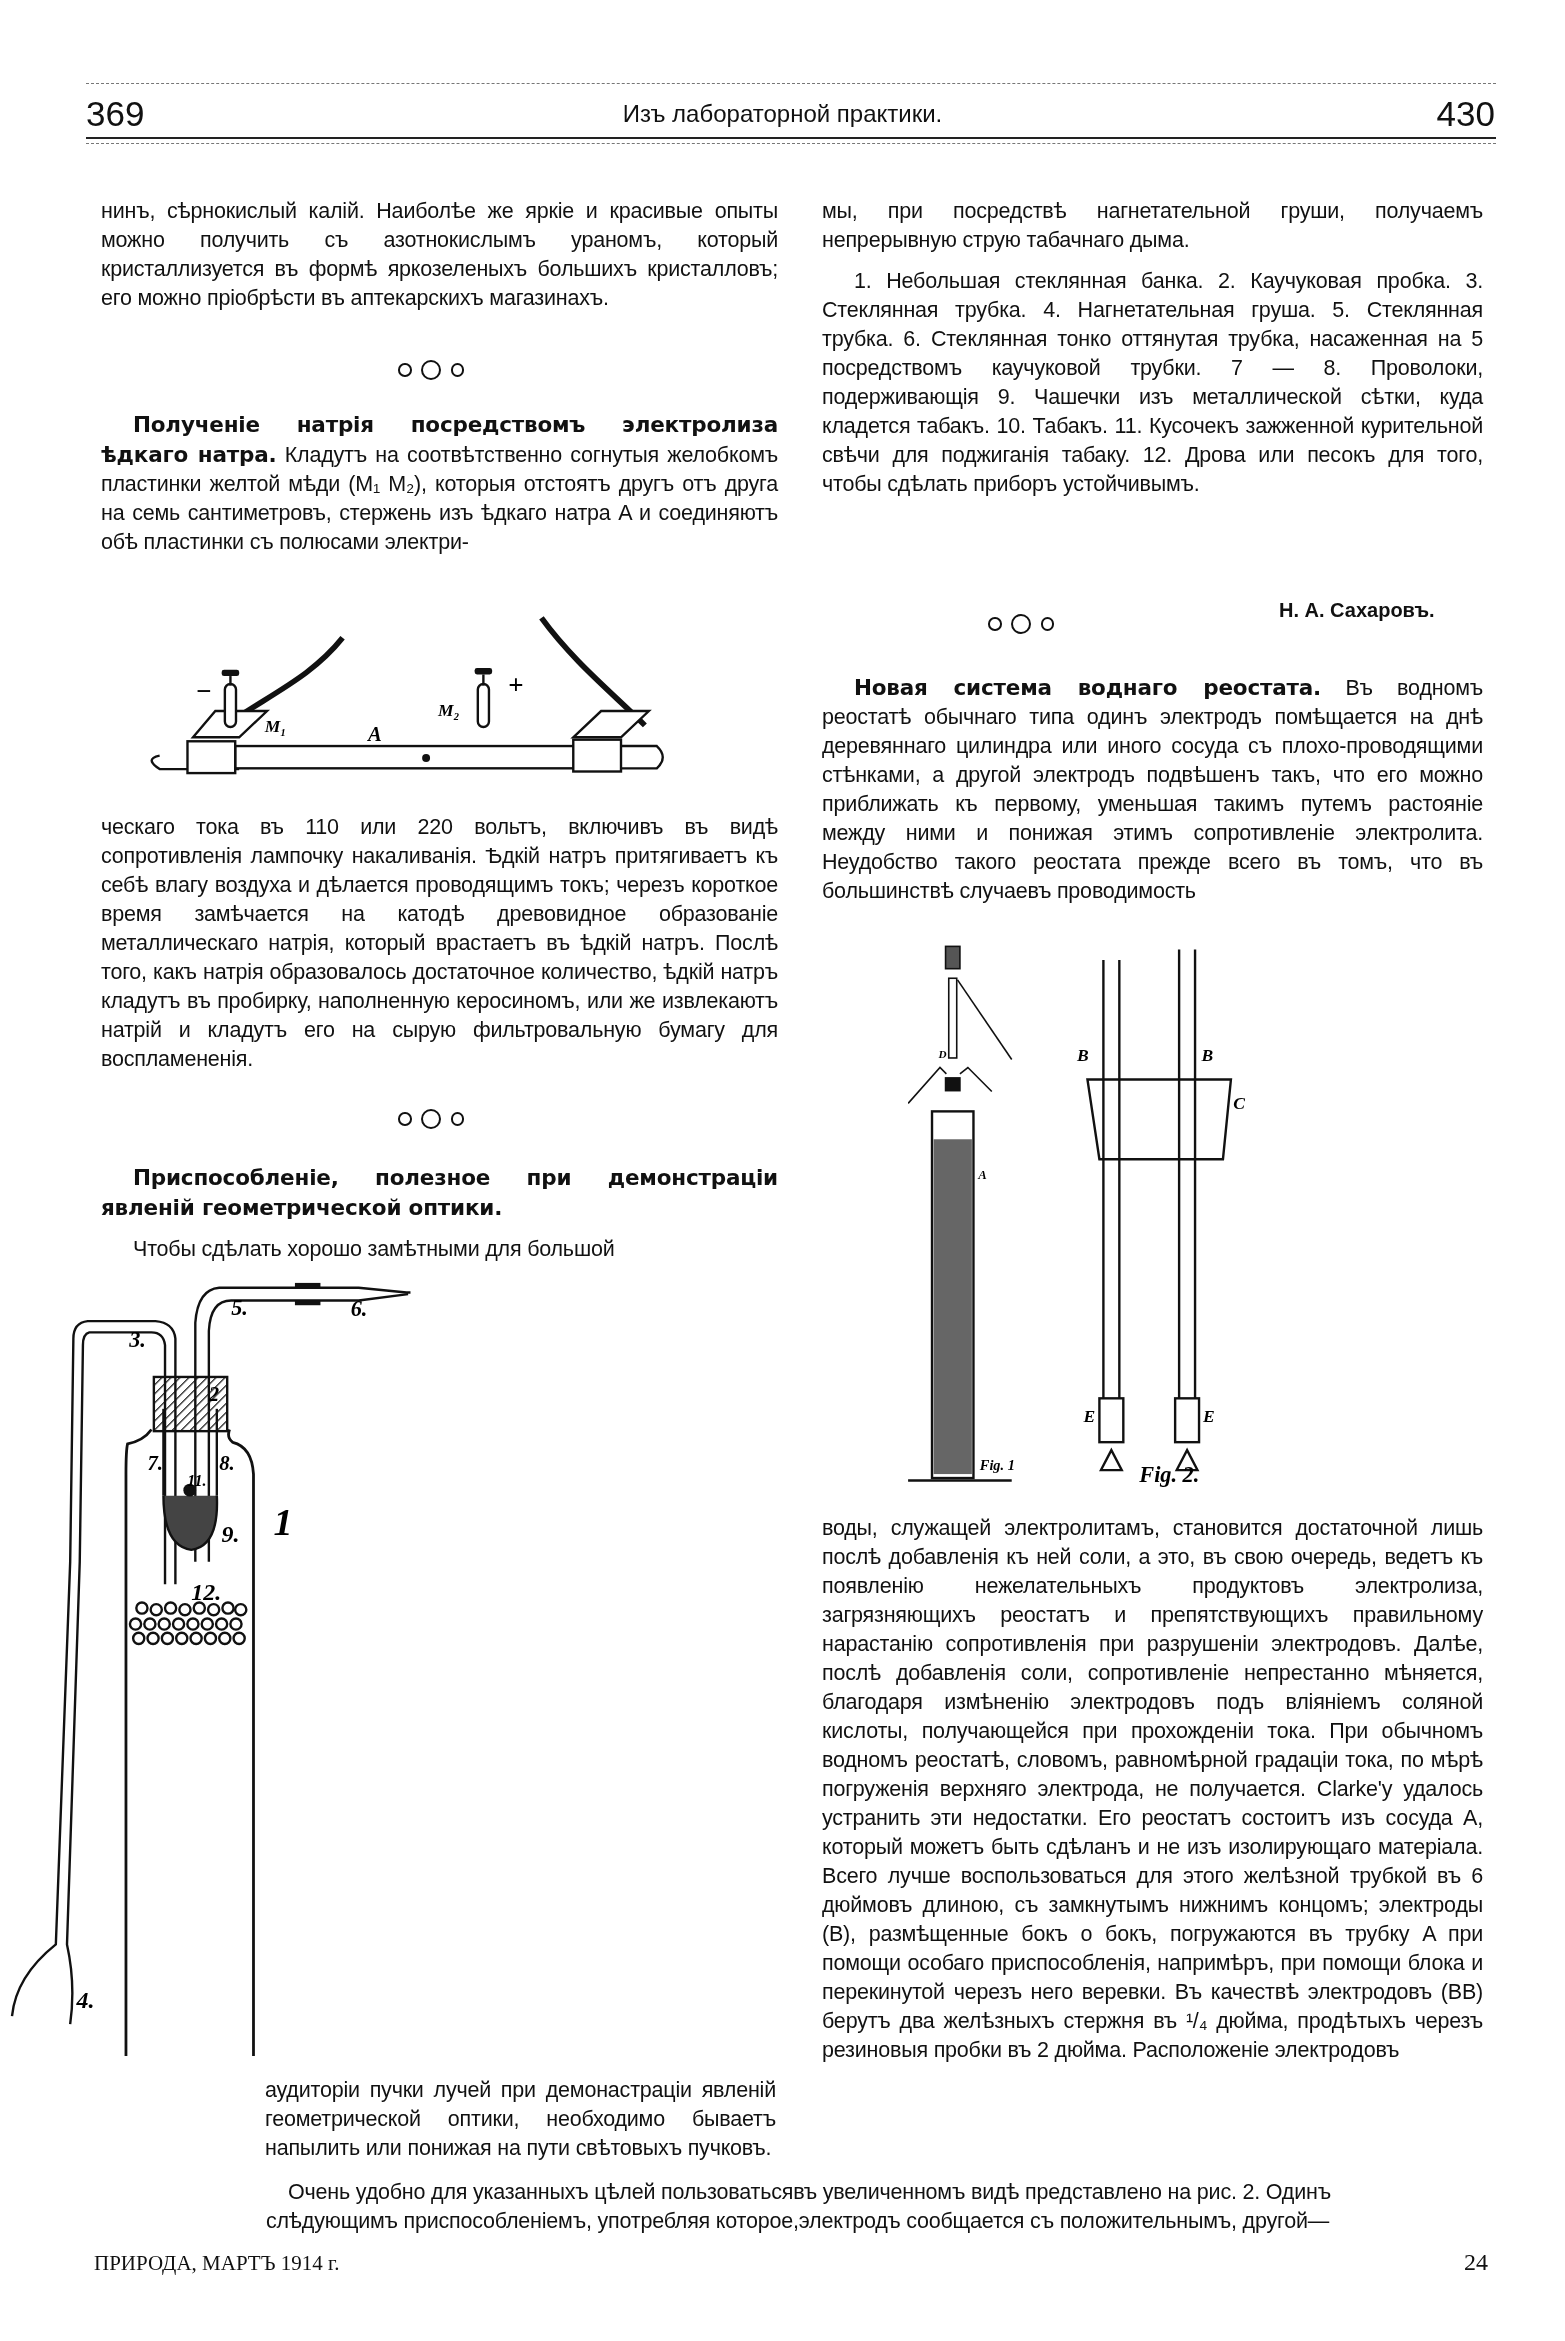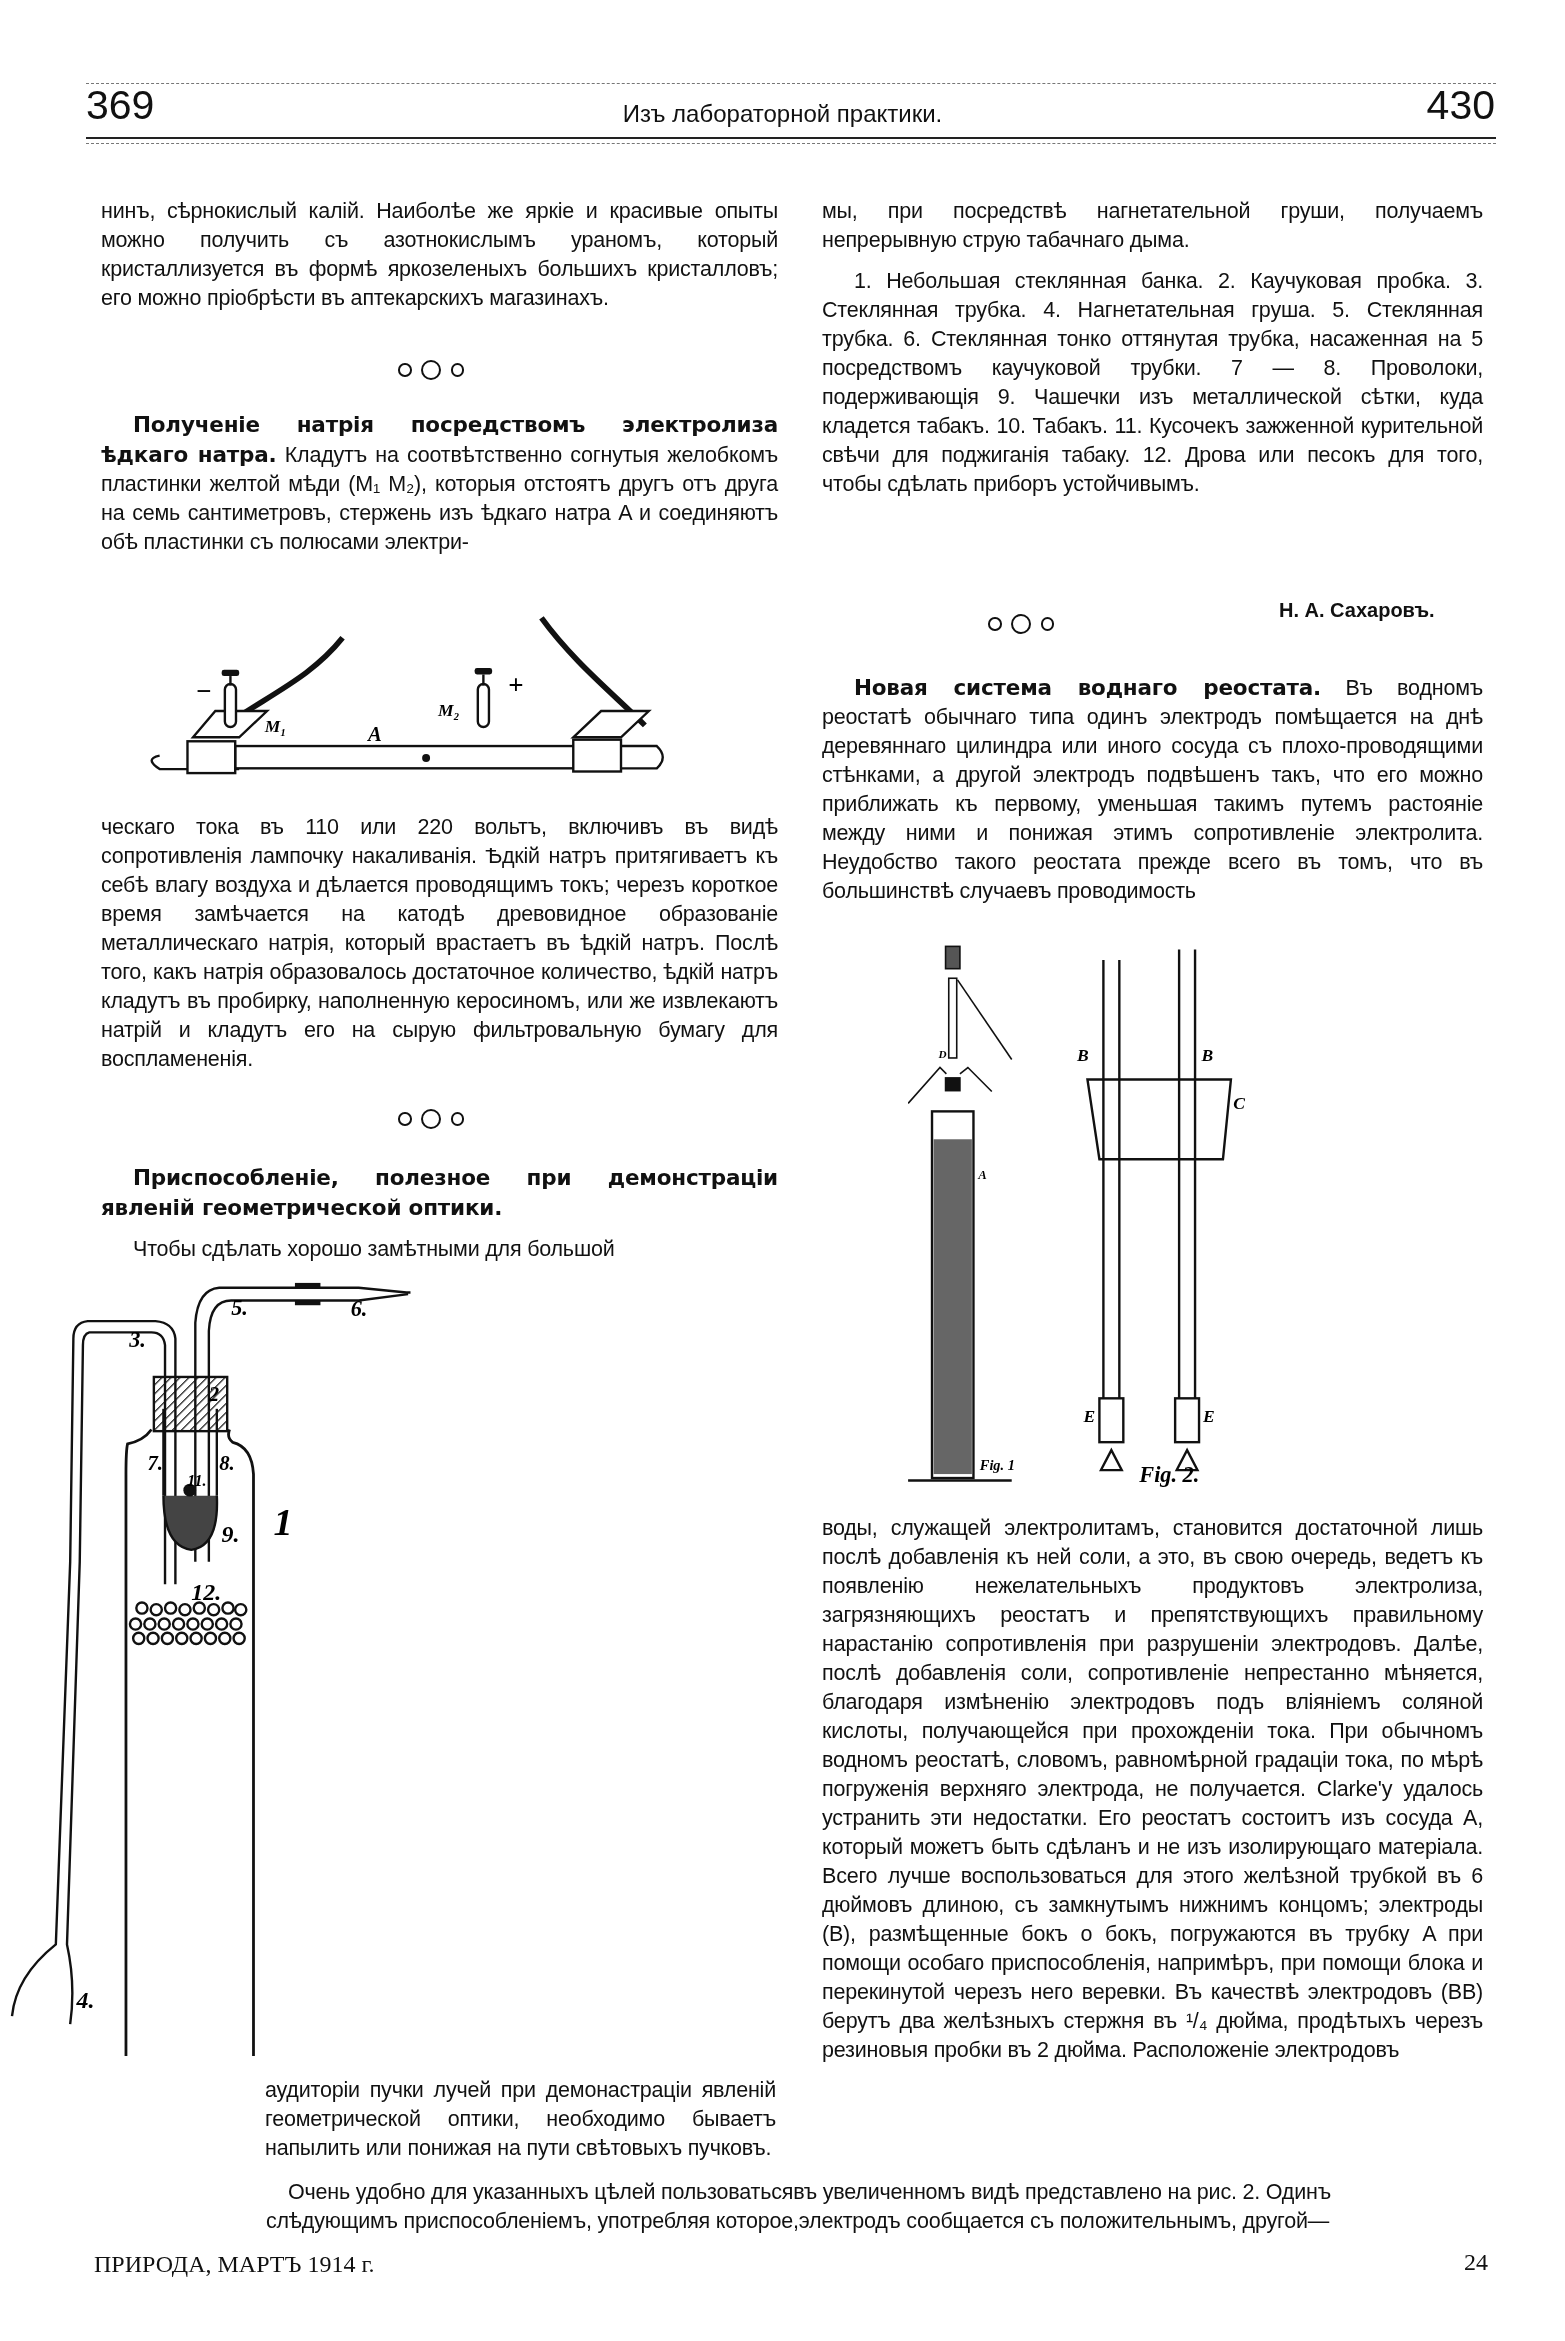--- a/index.html
+++ b/index.html
@@ -2,33 +2,33 @@
 <html style="font-size:12.7px"><head>
 <meta charset="utf-8">
 <style>
   html, body { margin: 0; padding: 0; background: #ffffff; }
   body {
     width: 1565px; height: 2342px; position: relative; overflow: hidden;
     font-family: "Liberation Sans Narrow", "Liberation Sans", sans-serif;
     color: #111;
   }
   .abs { position: absolute; }
-  .hdr-num { font-size: 41px; top: 82px; font-family: "Liberation Sans", sans-serif; }
+  .hdr-num { font-size: 35px; top: 94px; font-family: "Liberation Sans", sans-serif; }
   .hdr-title { font-size: 24px; top: 100px; left: 0; width: 1565px; text-align: center; font-family: "Liberation Sans", sans-serif; }
   .rule { position: absolute; left: 86px; width: 1410px; height: 0; border-top: 2.4px solid #222; }
   .rule.thin { border-top: 0.8px dashed #777; }
   .col { position: absolute; font-size: 21.5px; line-height: 29px; text-align: justify; letter-spacing: -0.2px; }
   .col p { margin: 12px; }
   .indent { text-indent: 32px; }
   .headline { font-weight: 900; font-family: "DejaVu Sans", sans-serif; font-size: 21.5px; letter-spacing: -0.2px; }
   .divider { position: absolute; display: flex; align-items: center; gap: 9.6px; }
   .divider .s { width: 9.6px; height: 9.6px; border: 2.4px solid #111; border-radius: 50%; }
   .divider .b { width: 16px; height: 16px; border: 2.8px solid #111; border-radius: 50%; }
   .author { font-weight: bold; font-size: 20px; font-family: "Liberation Sans", sans-serif; }
-  .footer { font-family: "Liberation Serif", serif; font-size: 24px; }
+  .footer { font-family: "Liberation Serif", serif; font-size: 21px; }
   svg text { font-family: "Liberation Serif", serif; font-style: italic; font-weight: bold; }
 </style>
 </head>
 <body>
 
 <div class="rule thin" style="top:83px;"></div>
 <div class="abs hdr-num" style="left:86px;">369</div>
 <div class="abs hdr-title">Изъ лабораторной практики.</div>
 <div class="abs hdr-num" style="right:70px;">430</div>
 <div class="rule" style="top:137px;"></div>

